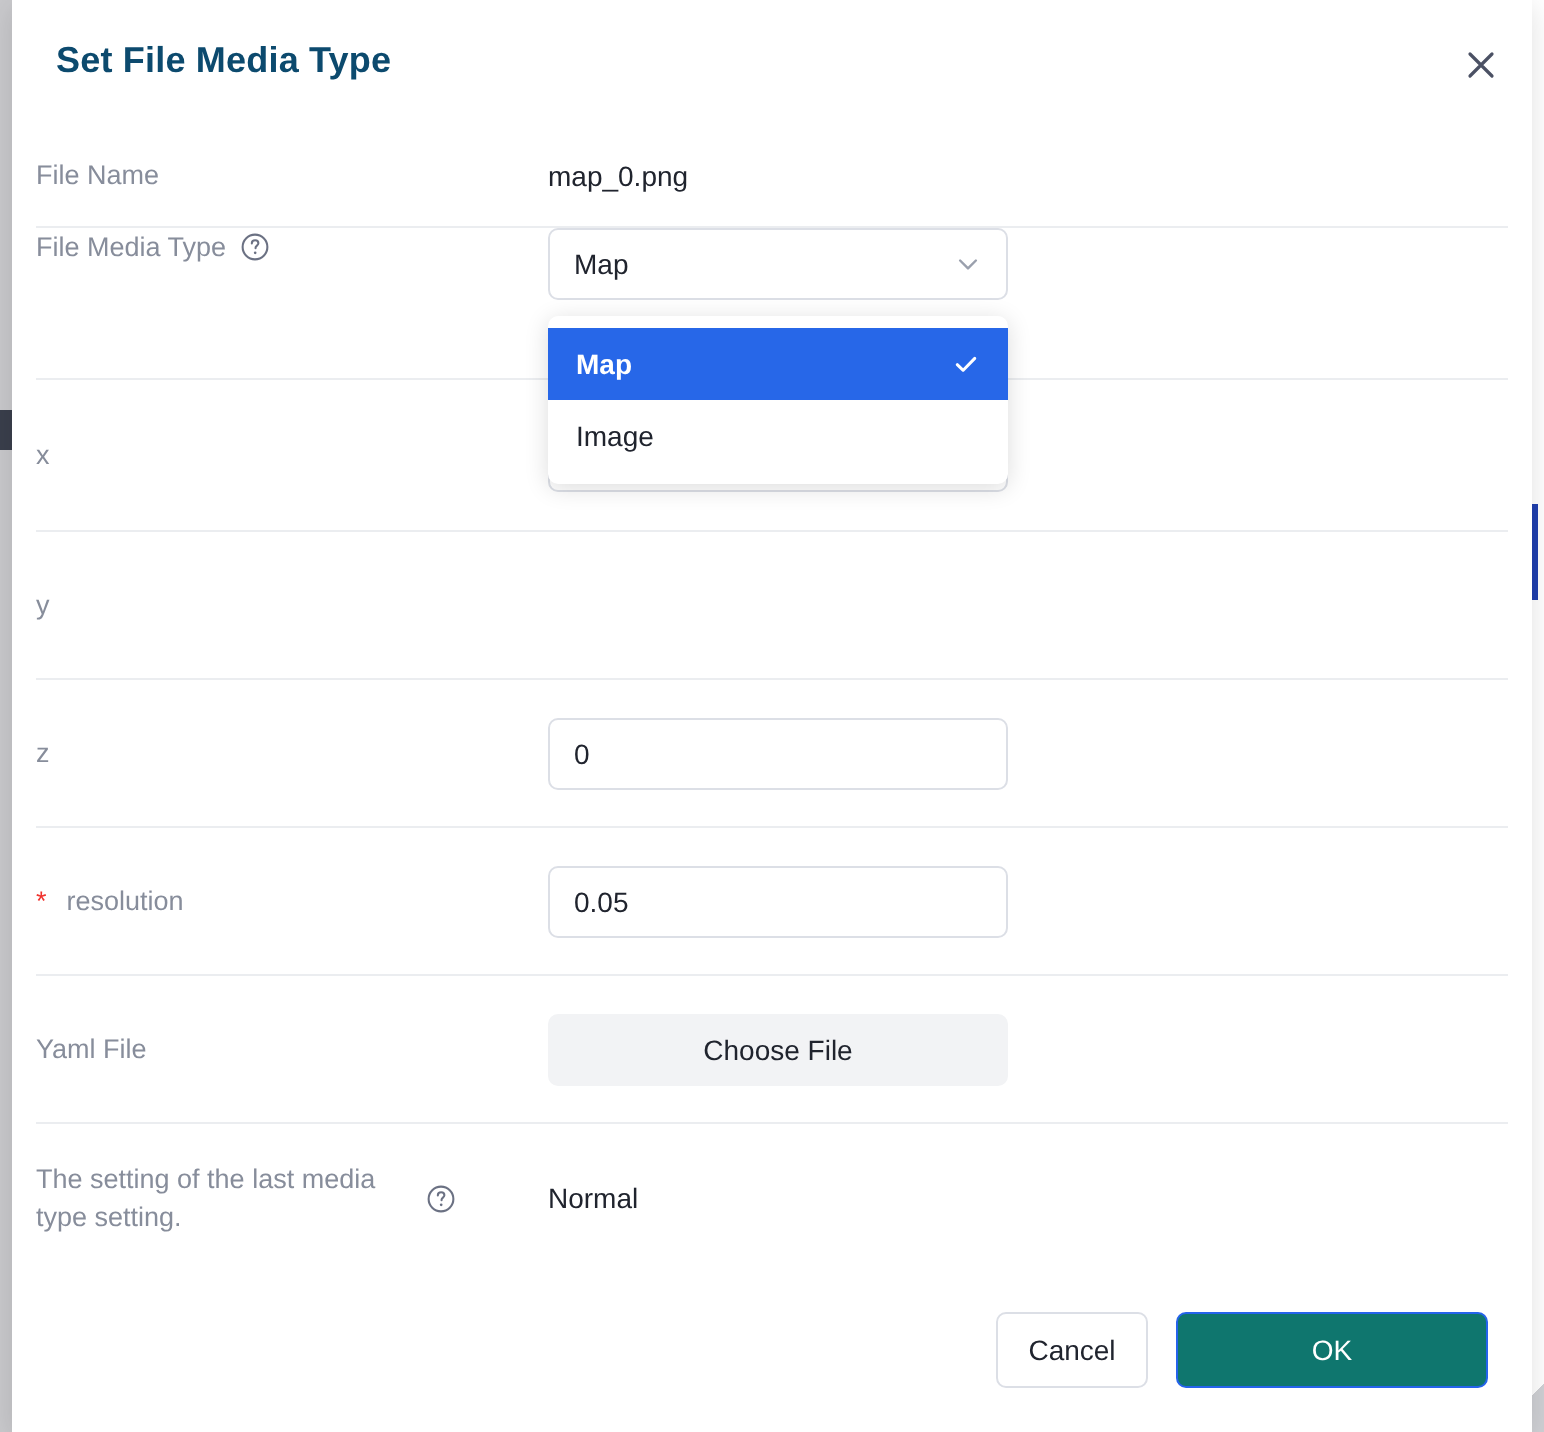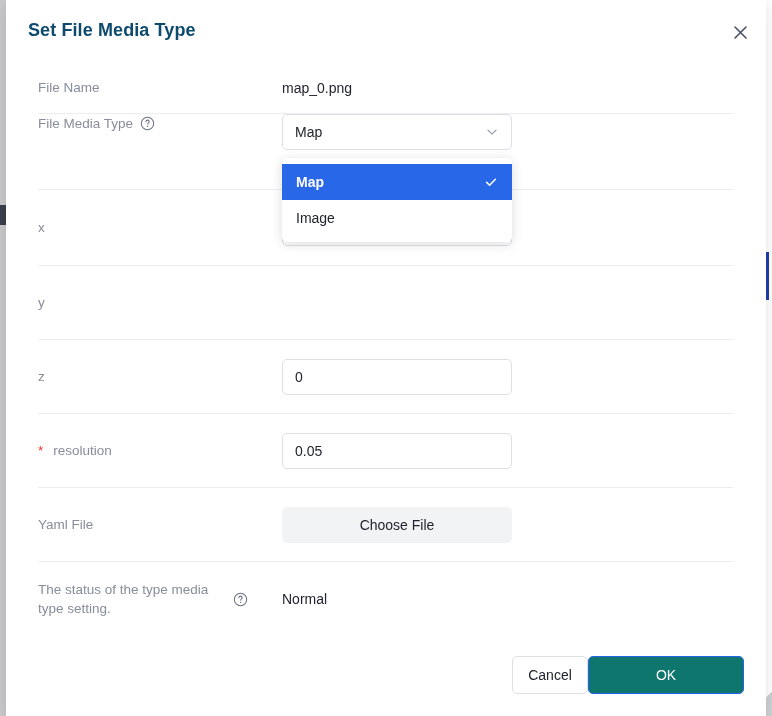--- a/index.html
+++ b/index.html
@@ -61,22 +61,23 @@
   #close-button svg { display: block; }
 
   
   .form-body { position: relative; }
 
   .form-row {
     position: relative;
     display: flex;
     align-items: flex-start;
     border-bottom: 1px solid #ebedf0;
-    margin: 0 32px;
+    margin: 0 12px;
     min-height: 74px;
+    gap: 12px;
   }
   .form-row.no-border { border-bottom: none; }
 
   .row-label {
     width: 244px;
     flex: 0 0 244px;
     padding-top: 0;
     display: flex;
     align-items: center;
     gap: 7px;
@@ -172,20 +173,21 @@
   }
 
   
   #modal-footer {
     position: absolute;
     left: 0; right: 0; bottom: 0;
     height: 74px;
     display: flex;
     align-items: center;
     justify-content: flex-end;
+    gap: 14px;
     padding: 0 22px 8px 0;
     margin-left: 28px;
   }
   .btn {
     height: 38px;
     border-radius: 5px;
     font-family: "Liberation Sans", sans-serif;
     font-size: 14px;
     cursor: pointer;
   }
@@ -307,21 +309,21 @@
       <div class="row-label">
         <span class="label-text">Yaml File</span>
       </div>
       <div class="row-control">
         <button class="choose-file-btn">Choose File</button>
       </div>
     </div>
 
     <div class="form-row no-border" style="min-height:74px; align-items:center;">
       <div class="row-label" style="align-items:center;">
-        <span class="label-text" style="width:188px;">The status of the type media type setting.</span>
+        <span class="label-text" style="width:188px;">The setting of the last media type setting.</span>
         <span class="help-icon">
           <svg width="15" height="15" viewBox="0 0 16 16" aria-hidden="true">
             <circle cx="8" cy="8" r="6.6" fill="none" stroke="#6b7183" stroke-width="1.1"></circle>
             <path d="M6.3 6.1c0-1 .8-1.7 1.8-1.7s1.7.7 1.7 1.6c0 1.2-1.5 1.3-1.5 2.4v.3" fill="none" stroke="#6b7183" stroke-width="1.1" stroke-linecap="round"></path>
             <circle cx="8.1" cy="11.1" r="0.72" fill="#6b7183"></circle>
           </svg>
         </span>
       </div>
       <div class="row-control">
         <span class="static-value">Normal</span>

